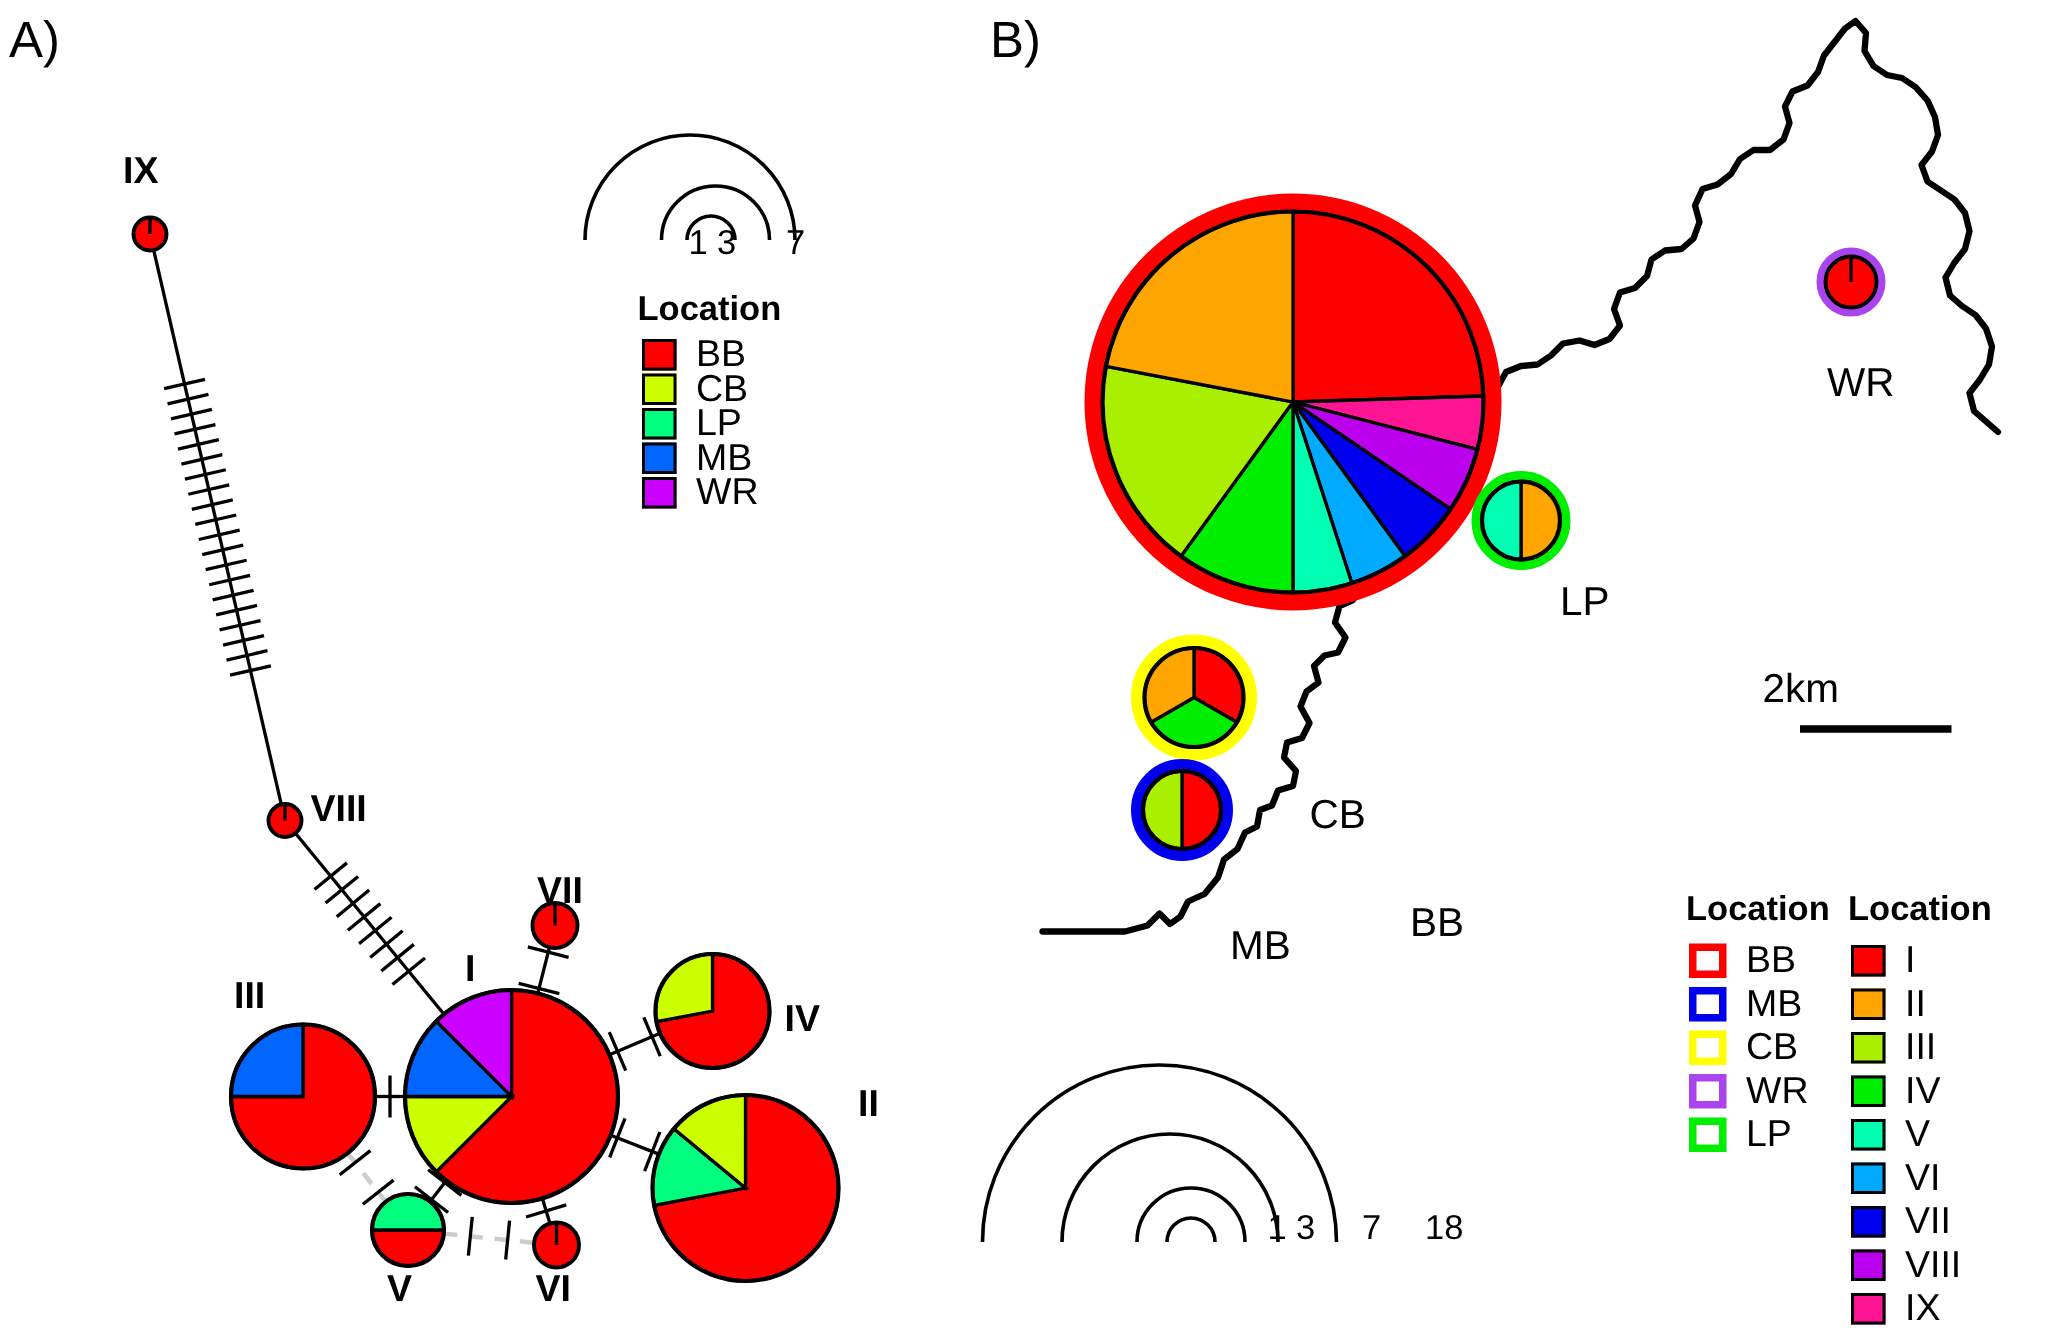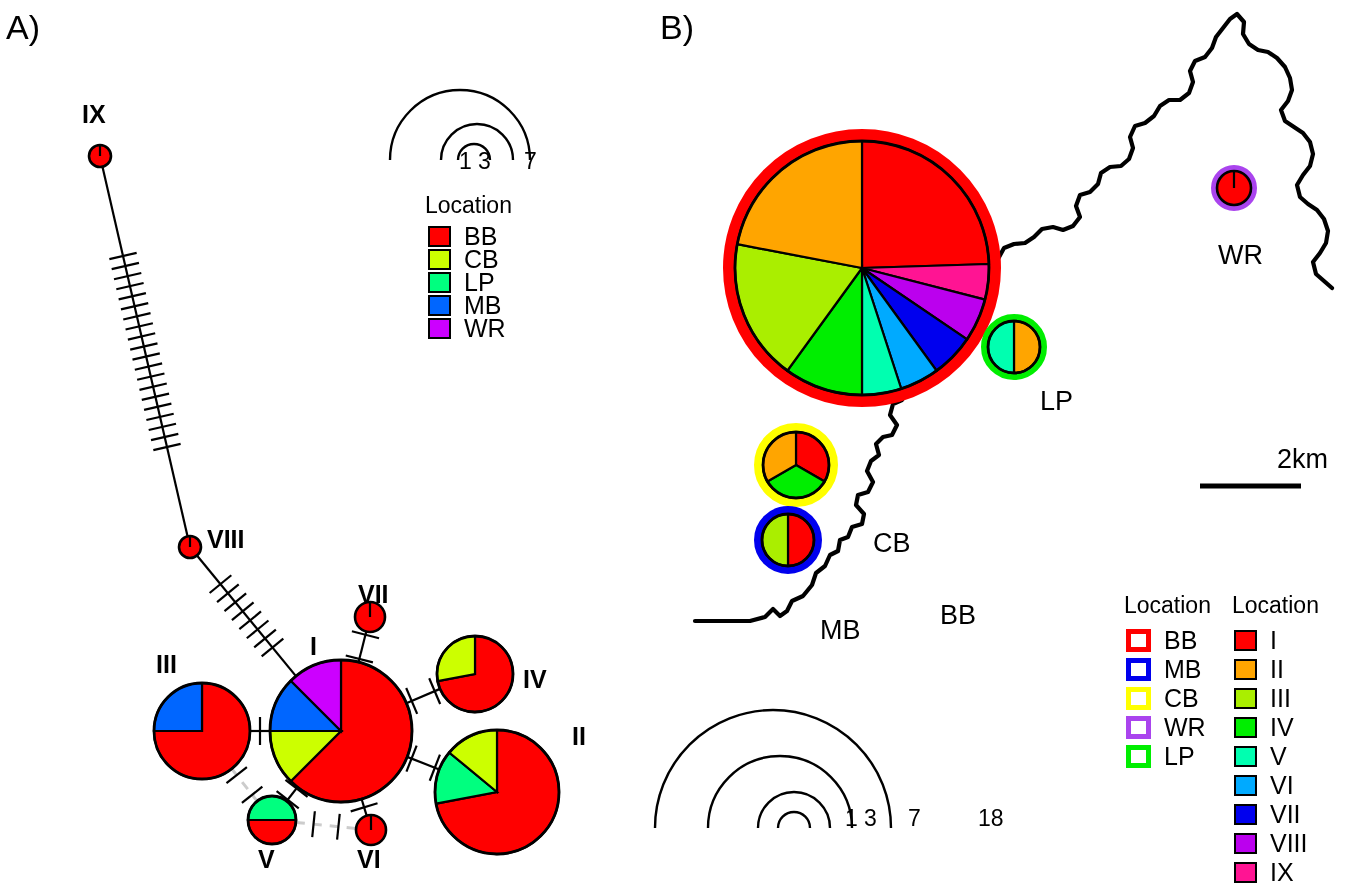--- a/index.html
+++ b/index.html
@@ -2,21 +2,21 @@
 <html><head>
 <meta charset="utf-8">
 <style>
   html,body{margin:0;padding:0;background:#ffffff;}
   body{width:1370px;height:889px;position:relative;overflow:hidden;
        font-family:"Liberation Sans","DejaVu Sans",sans-serif;color:#000;}
   .panel-label{position:absolute;font-size:34px;font-weight:400;letter-spacing:0px;}
   .roman{position:absolute;font-size:25px;font-weight:bold;}
   .maplabel{position:absolute;font-size:27px;font-weight:400;}
   .scalenum{position:absolute;font-size:23px;font-weight:400;}
-  .legend-title{position:absolute;font-size:23px;font-weight:400;}
+  .legend-title{position:absolute;font-size:23px;font-weight:700;}
   .legend-row{display:flex;align-items:center;height:23px;}
   .legend-swatch{width:23px;height:21px;border:2px solid #000;box-sizing:border-box;}
   .legend-swatch-hollow{width:25px;height:23px;border:5px solid #000;background:#fff;box-sizing:border-box;}
   .legend-text{font-size:25px;margin-left:13px;line-height:23px;}
   .legend-box{position:absolute;}
   svg{position:absolute;top:0;left:0;overflow:visible;}
   #legendA .legend-row{margin-bottom:0px;}
 </style>
 </head>
 <body>
@@ -211,35 +211,35 @@
       <circle cx="156" cy="465" r="33" fill="none" stroke="#000" stroke-width="2.8"></circle>
     </g>
     <circle cx="148" cy="540" r="30" fill="none" stroke="#0000ee" stroke-width="8"></circle>
     <g>
       <path d="M 148 540 L 148 514 A 26 26 0 0 1 148 566 Z" fill="#ff0000" stroke="#000" stroke-width="2.2"></path>
       <path d="M 148 540 L 148 566 A 26 26 0 0 1 148 514 Z" fill="#aaee00" stroke="#000" stroke-width="2.2"></path>
       <circle cx="148" cy="540" r="26" fill="none" stroke="#000" stroke-width="2.8"></circle>
     </g>
   </svg>
 
-<div class="maplabel" style="left:1277px;top:444px;">2km</div>
+<div class="maplabel" style="left:1175px;top:444px;">2km</div>
 <svg width="120" height="12" style="left:1198px;top:482px;">
   <line x1="2" y1="4" x2="103" y2="4" stroke="#000" stroke-width="5"></line>
 </svg>
 
 <svg width="330" height="170" style="left:645px;top:700px;">
   <path d="M 10,128 A 118,118 0 0 1 246,128" fill="none" stroke="#000" stroke-width="2.4"></path>
   <path d="M 63,128 A 72,72 0 0 1 207,128" fill="none" stroke="#000" stroke-width="2.4"></path>
   <path d="M 113,128 A 36,36 0 0 1 185,128" fill="none" stroke="#000" stroke-width="2.4"></path>
   <path d="M 133,128 A 16,16 0 0 1 165,128" fill="none" stroke="#000" stroke-width="2.4"></path>
 </svg>
 <div class="scalenum" style="left:845px;top:805px;">1</div>
 <div class="scalenum" style="left:864px;top:805px;">3</div>
 <div class="scalenum" style="left:908px;top:805px;">7</div>
-<div class="scalenum" style="left:978px;top:805px;">18</div>
+<div class="scalenum" style="left:950px;top:805px;">18</div>
 
 <div class="legend-title" style="left:1124px;top:592px;">Location</div>
 <div class="legend-box" id="legendBloc" style="left:1126px;top:626px;">
     <div class="legend-row" style="height: 29px;">
       <div class="legend-swatch-hollow" style="border-color: rgb(255, 0, 0);"></div>
       <div class="legend-text">BB</div>
     </div>
     <div class="legend-row" style="height: 29px;">
       <div class="legend-swatch-hollow" style="border-color: rgb(0, 0, 238);"></div>
       <div class="legend-text">MB</div>

